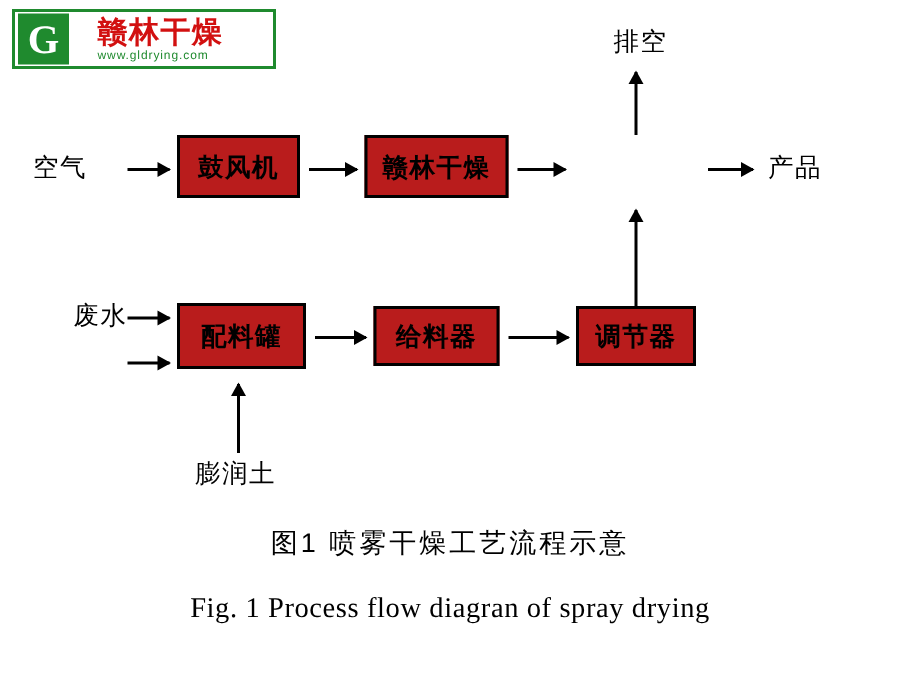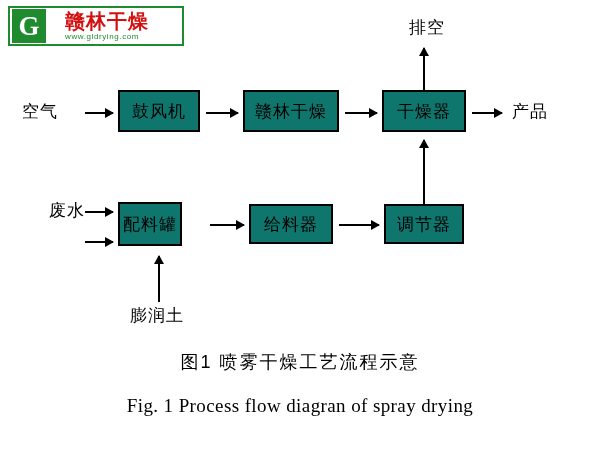--- a/index.html
+++ b/index.html
@@ -66,28 +66,29 @@
     font-size: 8px;
     letter-spacing: 0.6px;
     line-height: 10px;
   }
 
   
   .node {
     position: absolute;
     border: 2px solid #000000;
     box-sizing: border-box;
-    background: #0f766e;
+    background: #b91c1c;
     font-family: "DejaVu Sans", sans-serif;
     font-size: 17px;
     letter-spacing: 1px;
     display: flex;
     align-items: center;
     justify-content: center;
     white-space: nowrap;
+    font-weight: bold;
   }
   .label {
     position: absolute;
     font-family: "DejaVu Sans", sans-serif;
     font-size: 17px;
     letter-spacing: 1px;
     white-space: nowrap;
   }
   .arrow-h {
     position: absolute;
@@ -157,33 +158,32 @@
 
   <div class="label" style="left:22px; top:100px;">空气</div>
   <div class="arrow-h" style="left:85px; top:112px; width:28px;"></div>
 
   <div class="node" style="left:118px; top:90px; width:82px; height:42px;">鼓风机</div>
   <div class="arrow-h" style="left:206px; top:112px; width:32px;"></div>
 
   <div class="node" style="left:243px; top:90px; width:96px; height:42px;">赣林干燥</div>
   <div class="arrow-h" style="left:345px; top:112px; width:32px;"></div>
 
-  <div class="node" style="left:382px; top:90px; width:84px; height:42px;">干燥器</div>
   <div class="arrow-h" style="left:472px; top:112px; width:30px;"></div>
   <div class="label" style="left:512px; top:100px;">产品</div>
 
   <div class="arrow-v-up" style="left:423px; top:48px; height:42px;"></div>
   <div class="label" style="left:409px; top:16px;">排空</div>
 
   <div class="label" style="left:22px; top:199px;margin-left:27px;">废水</div>
   <div class="arrow-h" style="left:85px; top:211px; width:28px;"></div>
 
   <div class="arrow-h" style="left:85px; top:241px; width:28px;"></div>
 
-  <div class="node" style="left:118px; top:202px; width:64px; height:44px;">配料罐</div>
+  <div class="node" style="left:118px; top:202px; width:86px; height:44px;">配料罐</div>
   <div class="arrow-h" style="left:210px; top:224px; width:34px;"></div>
 
   <div class="node" style="left:249px; top:204px; width:84px; height:40px;">给料器</div>
   <div class="arrow-h" style="left:339px; top:224px; width:40px;"></div>
 
   <div class="node" style="left:384px; top:204px; width:80px; height:40px;">调节器</div>
 
   <div class="arrow-v-up" style="left:423px; top:140px; height:64px;"></div>
 
   <div class="arrow-v-up" style="left:158px; top:256px; height:46px;"></div>

